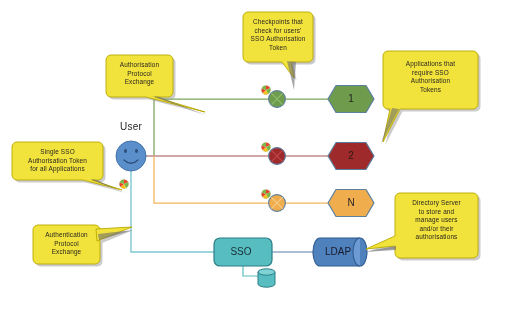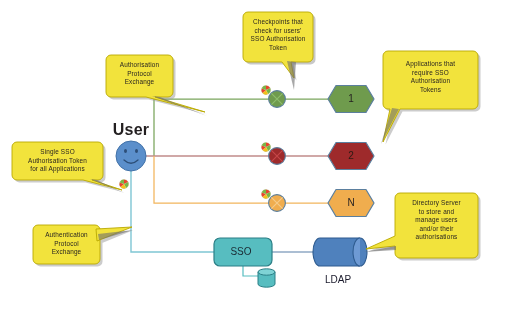--- a/index.html
+++ b/index.html
@@ -50,23 +50,23 @@
     font-weight: normal;
   }
   .hex-label.onred {
     color: #2b1a14;
   }
   .box-label {
     font-size: 10px;
     color: #1a2b33;
   }
   .user-label {
-    font-size: 16px;
+    font-size: 10px;
     color: #231f20;
-    font-weight: bold;
+    font-weight: normal;
     letter-spacing: 0.2px;
   }
 </style>
 </head>
 <body>
 
 <div id="canvas">
 
   <svg id="svg-layer" viewBox="0 0 523 315" xmlns="http://www.w3.org/2000/svg">
 
@@ -258,15 +258,15 @@
   </div>
 
   <div class="node-label user-label" style="left:106px; top:121px; width:50px;">User</div>
 
   <div class="node-label hex-label" style="left:328px; top:93px; width:46px;">1</div>
   <div class="node-label hex-label onred" style="left:328px; top:150px; width:46px; color:#2b1a14;">2</div>
   <div class="node-label hex-label" style="left:328px; top:197px; width:46px;">N</div>
 
   <div class="node-label box-label" style="left:214px; top:246px; width:54px;">SSO</div>
 
-  <div class="node-label box-label" style="left:317px; top:246px; width:42px; color:#1a1a2b;margin-top:28px;">LDAP</div>
+  <div class="node-label box-label" style="left:317px; top:246px; width:42px; color:#1a1a2b;">LDAP</div>
 
 </div>
 
 </body></html>

